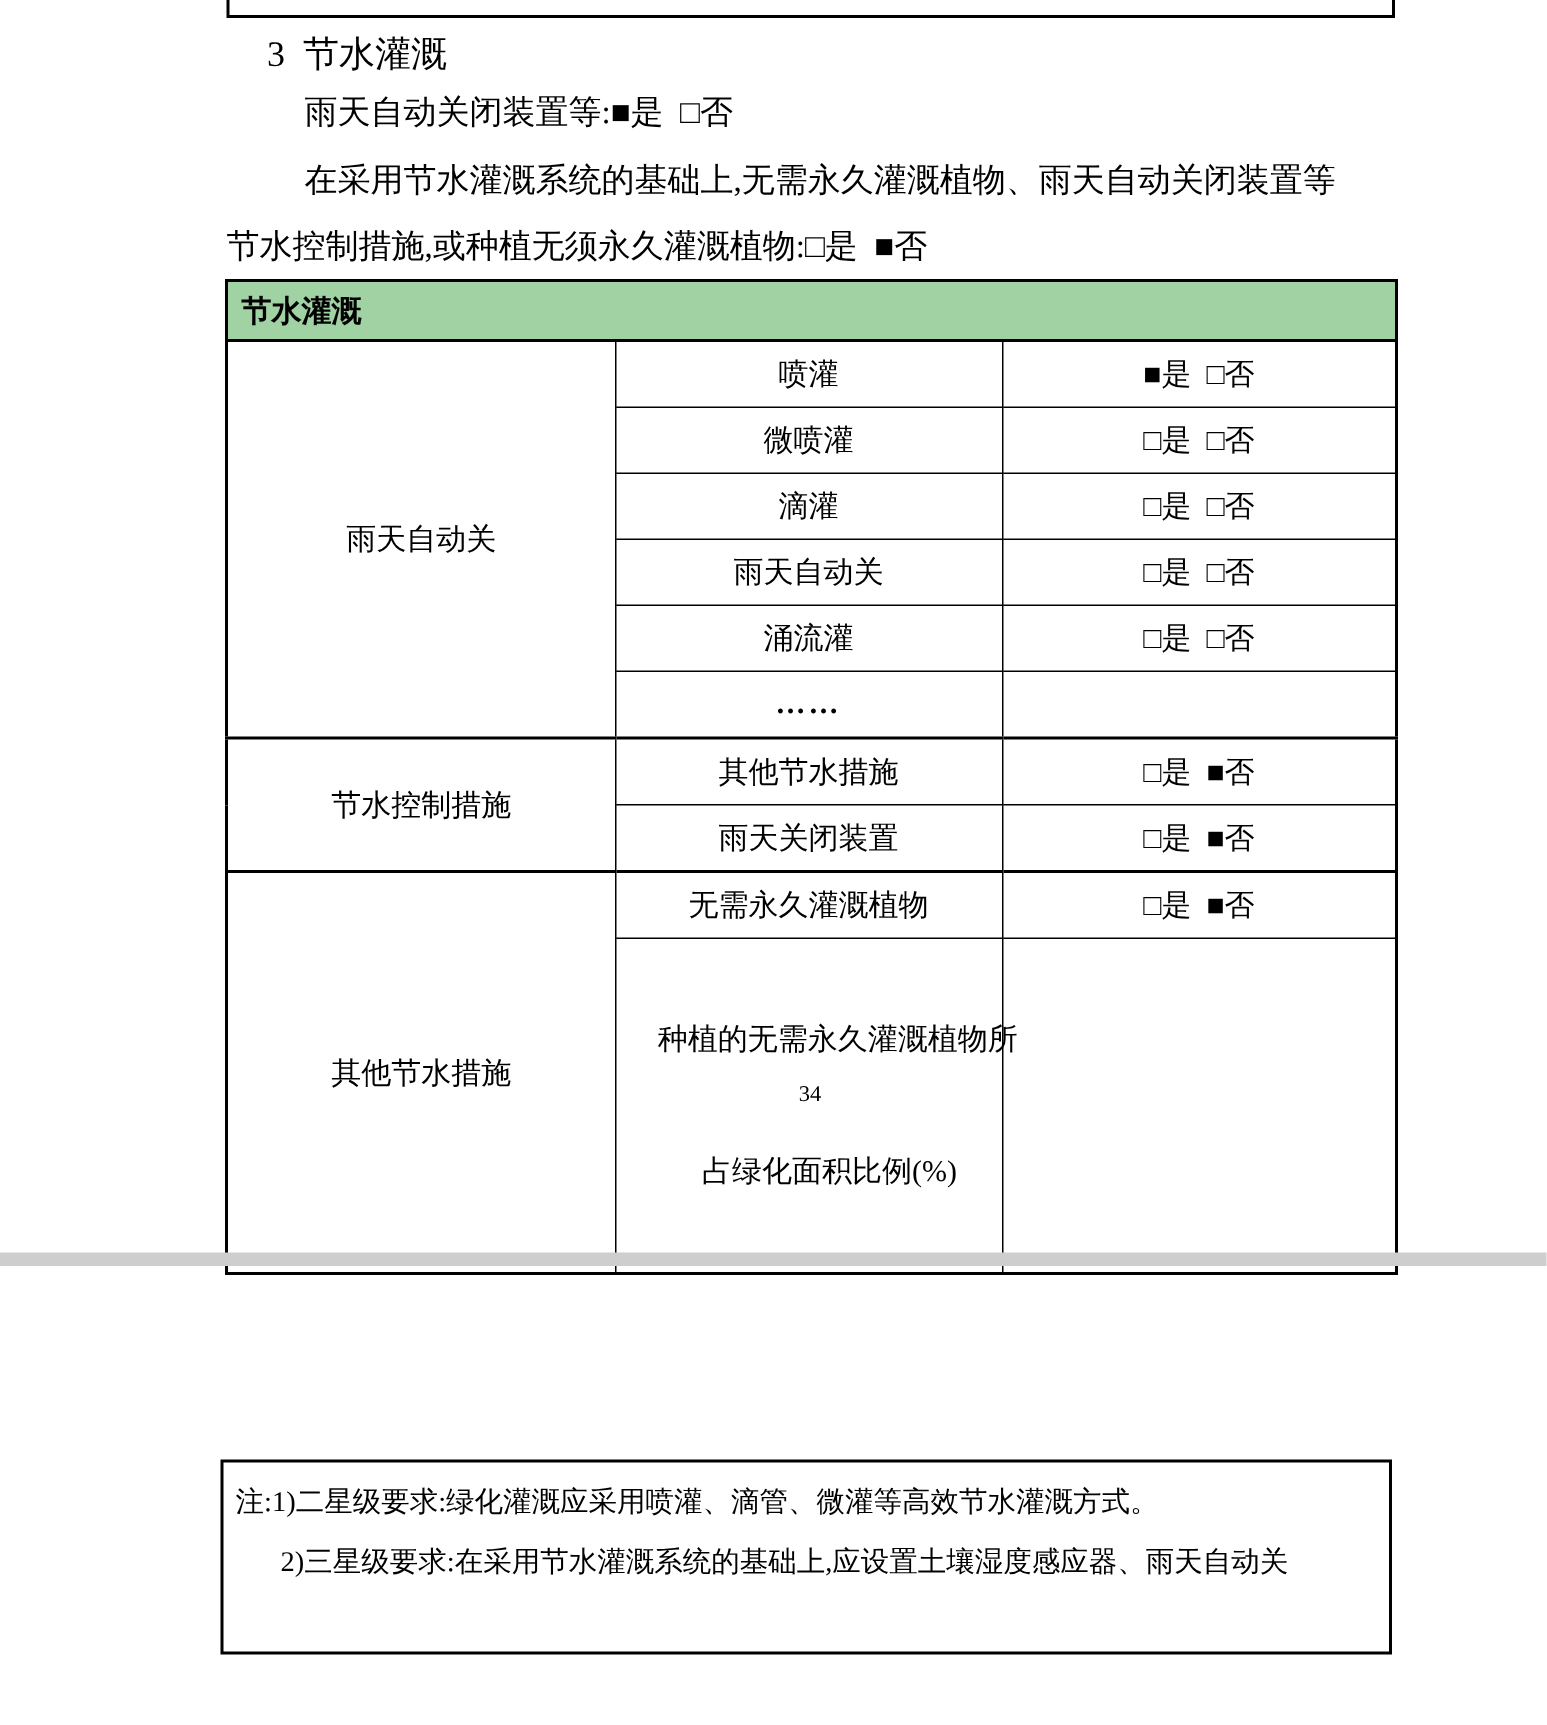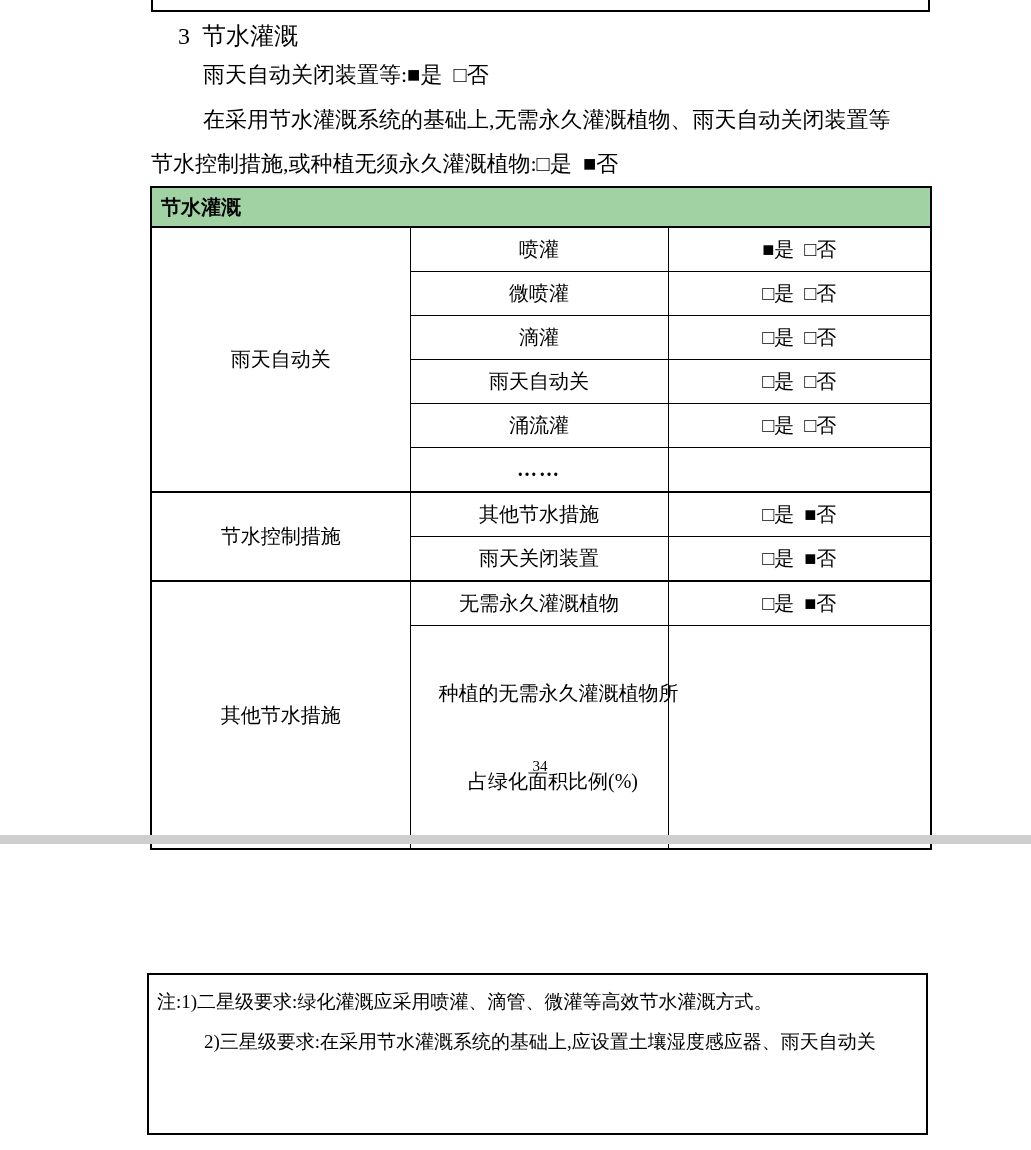--- a/index.html
+++ b/index.html
@@ -47,34 +47,34 @@
     text-align:left;font-weight:bold;
     padding-left:9px;height:38px;
     border-bottom:2px solid var(--border);
   }
   #irrigation-table tr.sec-top td{border-top:2px solid var(--border);}
   #irrigation-table td.cat{height:auto;}
   #irrigation-table tr.tall td{height:87px;}
   #irrigation-table .twoline div{line-height:42px;margin-left:28px;}
   #irrigation-table td.dots{font-weight:bold;letter-spacing:2px;}
 
-  #page-num{left:150px;top:722px;width:780px;text-align:center;font-size:15px;margin-top:36px;}
+  #page-num{left:150px;top:722px;width:780px;text-align:center;font-size:15px;}
 
   #page-separator{
     position:absolute;left:0;top:835px;width:1031px;height:9px;
     background:var(--divider);
   }
 
   #note-box{
-    position:absolute;left:147px;top:973px;width:781px;height:162px;
+    position:absolute;left:147px;top:973px;width:781px;height:130px;
     border:2px solid var(--border);box-sizing:border-box;
     font-size:19px;padding-top:7px;
   }
   #note-box .nline{line-height:40px;white-space:pre;padding-left:8px;}
-  #note-box .nline.indent{padding-left:55px;}
+  #note-box .nline.indent{padding-left:38px;}
 </style>
 </head>
 <body>
 
 <div id="top-box"></div>
 
 <div id="heading" class="abs">3  节水灌溉</div>
 
 <div id="line-system" class="abs">雨天自动关闭装置等:■是  □否</div>
 

